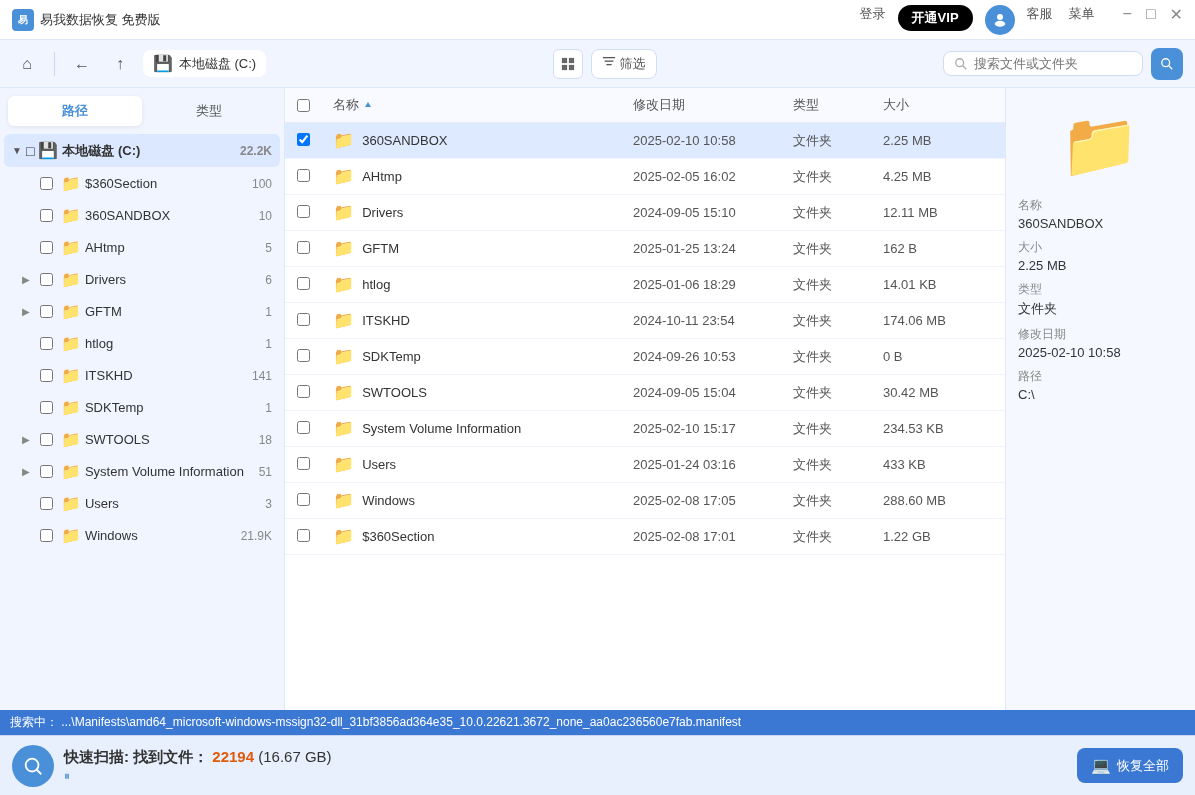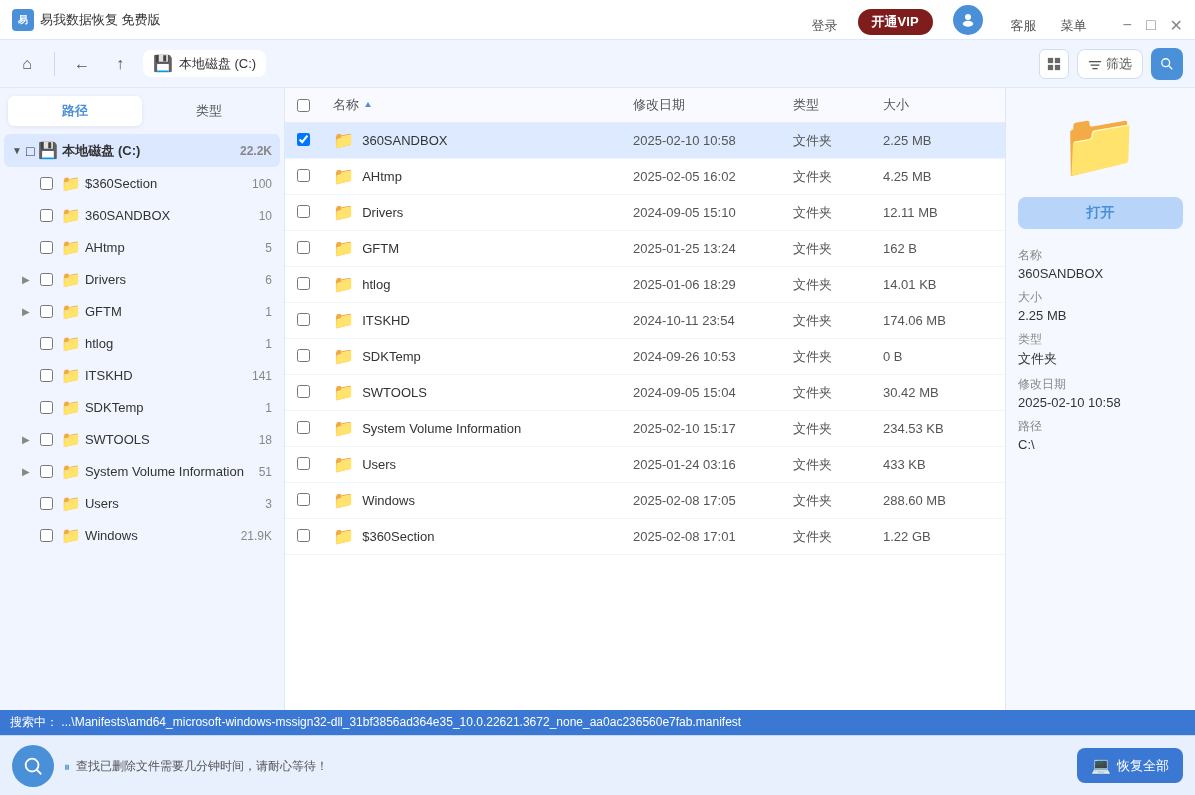--- a/index.html
+++ b/index.html
@@ -2,35 +2,35 @@
 <html><head>
   <meta charset="utf-8">
   <style>
     * { margin: 0; padding: 0; box-sizing: border-box; }
     body { font-family: 'Microsoft YaHei', 'PingFang SC', sans-serif; font-size: 13px; background: #e8f0fe; width: 1195px; height: 795px; overflow: hidden; }
     
     
     #titlebar { display: flex; align-items: center; height: 40px; background: #fff; padding: 0 12px; border-bottom: 1px solid #e0e8f8; }
     #titlebar .logo { display: flex; align-items: center; gap: 6px; font-size: 13px; color: #333; margin-right: auto; }
     #titlebar .logo-icon { width: 22px; height: 22px; background: #4a90d9; border-radius: 4px; display: flex; align-items: center; justify-content: center; color: white; font-size: 10px; font-weight: bold; }
-    #titlebar .title-controls { display: flex; align-items: flex-end; gap: 20px; }
+    #titlebar .title-controls { display: flex; align-items: flex-start; gap: 12px; }
     #titlebar .login-btn { color: #555; font-size: 13px; cursor: pointer; }
-    #titlebar .vip-btn { background: #7f1d1d; color: white; border: none; border-radius: 14px; padding: 4px 14px; font-size: 13px; cursor: pointer; font-weight: bold; }
+    #titlebar .vip-btn { background: #000000; color: white; border: none; border-radius: 14px; padding: 4px 14px; font-size: 13px; cursor: pointer; font-weight: bold; }
     #titlebar .avatar { width: 30px; height: 30px; background: #4a90d9; border-radius: 50%; display: flex; align-items: center; justify-content: center; }
     #titlebar .window-ctrl { display: flex; gap: 14px; margin-left: 16px; }
     #titlebar .window-ctrl span { color: #888; cursor: pointer; font-size: 16px; }
     
     
     #toolbar { display: flex; align-items: center; height: 48px; background: #f0f5ff; padding: 0 12px; border-bottom: 1px solid #dde8f8; gap: 8px; }
     .tool-btn { width: 30px; height: 30px; display: flex; align-items: center; justify-content: center; border-radius: 6px; cursor: pointer; color: #555; font-size: 16px; background: none; border: none; }
     .breadcrumb-bar { display: flex; align-items: center; background: white; border-radius: 8px; padding: 4px 10px; font-size: 13px; color: #333; gap: 6px; flex: none; }
     .breadcrumb-bar .hdd-icon { color: #4a90d9; font-size: 16px; }
     #search-area { margin-left: auto; display: flex; align-items: center; background: white; border-radius: 8px; border: 1px solid #d0ddf0; padding: 4px 10px; gap: 6px; width: 200px; }
     #search-area input { border: none; outline: none; font-size: 13px; color: #888; width: 140px; background: none; }
-    .filter-btn { display: flex; align-items: flex-end; gap: 4px; background: white; border-radius: 8px; padding: 5px 10px; border: 1px solid #d0ddf0; cursor: pointer; color: #555; font-size: 13px; }
+    .filter-btn { display: flex; align-items: flex-start; gap: 4px; background: white; border-radius: 8px; padding: 5px 10px; border: 1px solid #d0ddf0; cursor: pointer; color: #555; font-size: 13px; }
     .view-btn { display: flex; align-items: center; justify-content: center; width: 30px; height: 30px; background: white; border-radius: 6px; border: 1px solid #d0ddf0; cursor: pointer; color: #555; }
 
     
     #main { display: flex; height: calc(795px - 40px - 48px - 60px - 25px); }
     
     
     #left-panel { width: 285px; background: #f0f5ff; border-right: 1px solid #dde8f8; overflow-y: auto; }
     .tab-row { display: flex; margin: 8px; gap: 0; }
     .tab-btn { flex: 1; text-align: center; padding: 6px; border-radius: 6px; cursor: pointer; font-size: 13px; color: #555; border: none; background: none; }
     .tab-btn.active { background: white; color: #4a90d9; font-weight: bold; box-shadow: 0 1px 4px rgba(0,0,0,0.08); }
@@ -86,21 +86,21 @@
   </div>
   <div class="title-controls">
     <span class="login-btn">登录</span>
     <button class="vip-btn">开通VIP</button>
     <div class="avatar">
       <svg width="18" height="18" viewBox="0 0 24 24" fill="white">
           <circle cx="12" cy="8" r="4"></circle>
           <ellipse cx="12" cy="17" rx="7" ry="4"></ellipse>
         </svg>
     </div>
-    <span style="color:#555;cursor:pointer;margin-left:8px;">客服</span>
+    <span style="color:#555;cursor:pointer;margin-left:0;">客服</span>
     <span style="color:#555;cursor:pointer;margin-left:4px;">菜单</span>
     <div class="window-ctrl">
       <span>−</span>
       <span>□</span>
       <span>✕</span>
     </div>
   </div>
 </div>
 
 <div id="toolbar">
@@ -121,20 +121,27 @@
       </svg>
   </div>
   <div class="filter-btn">
     <svg width="14" height="14" viewBox="0 0 16 16" fill="#555">
         <path d="M1 3h14M3 7h10M5 11h6"></path>
         <line x1="1" y1="3" x2="15" y2="3" stroke="#555" stroke-width="1.5"></line>
         <line x1="3" y1="7" x2="13" y2="7" stroke="#555" stroke-width="1.5"></line>
         <line x1="5" y1="11" x2="11" y2="11" stroke="#555" stroke-width="1.5"></line>
       </svg>
     <span>筛选</span>
+  </div>
+  <div id="search-area">
+    <svg width="14" height="14" viewBox="0 0 16 16" fill="#aaa">
+        <circle cx="6.5" cy="6.5" r="4.5" stroke="#aaa" stroke-width="1.5" fill="none"></circle>
+        <line x1="10" y1="10" x2="14" y2="14" stroke="#aaa" stroke-width="1.5"></line>
+      </svg>
+    <input type="text" placeholder="搜索文件或文件夹" style="">
   </div>
   <button class="tool-btn" style="background:#4a90d9;color:white;border-radius:8px;width:32px;height:32px;">
     <svg width="14" height="14" viewBox="0 0 16 16">
         <circle cx="6.5" cy="6.5" r="4.5" stroke="white" stroke-width="1.5" fill="none"></circle>
         <line x1="10" y1="10" x2="14" y2="14" stroke="white" stroke-width="1.5"></line>
       </svg>
   </button>
 </div>
 
 <div id="main">
@@ -373,21 +380,20 @@
           </span>
           <span class="date">2025-02-08 17:01</span>
           <span class="type">文件夹</span>
           <span class="size">1.22 GB</span>
         </div>
       </div>
   </div>
 
   <div id="details-panel">
     <div class="big-folder">📁</div>
-    <button class="open-btn">打开</button>
     <div class="detail-group">
       <div class="detail-label">名称</div>
       <div class="detail-value">360SANDBOX</div>
     </div>
     <div class="detail-group">
       <div class="detail-label">大小</div>
       <div class="detail-value">2.25 MB</div>
     </div>
     <div class="detail-group">
       <div class="detail-label">类型</div>
@@ -409,22 +415,26 @@
 </div>
 
 <div id="bottom-bar">
   <div class="scan-icon-wrap">
     <svg width="22" height="22" viewBox="0 0 24 24" fill="white">
         <circle cx="11" cy="11" r="7" stroke="white" stroke-width="2" fill="none"></circle>
         <line x1="16" y1="16" x2="21" y2="21" stroke="white" stroke-width="2"></line>
       </svg>
   </div>
   <div class="bottom-info">
+    <div class="scan-title">
+      <span>快速扫描: 找到文件：</span>
+      <span class="found-count">22194</span>
+      <span style="color:#333;font-weight:normal;"> (16.67 GB)</span>
+    </div>
     <div class="scan-subtitle">
       <span class="pause-icon">⏸</span>
-      <span>查找已删除文件需要几分钟时间，请耐心等待！</span>
     </div>
   </div>
   <button class="collect-btn">
     <span class="btn-icon">💻</span>
     <span>恢复全部</span>
   </button>
 </div>
 
 </body></html>

